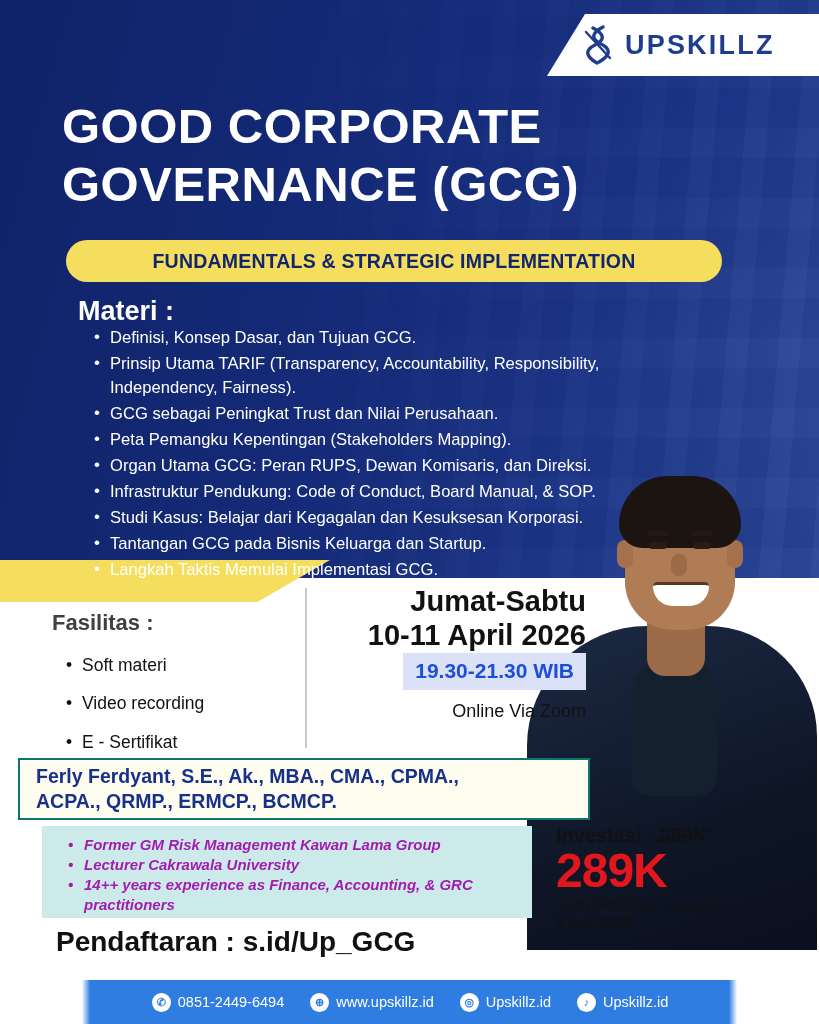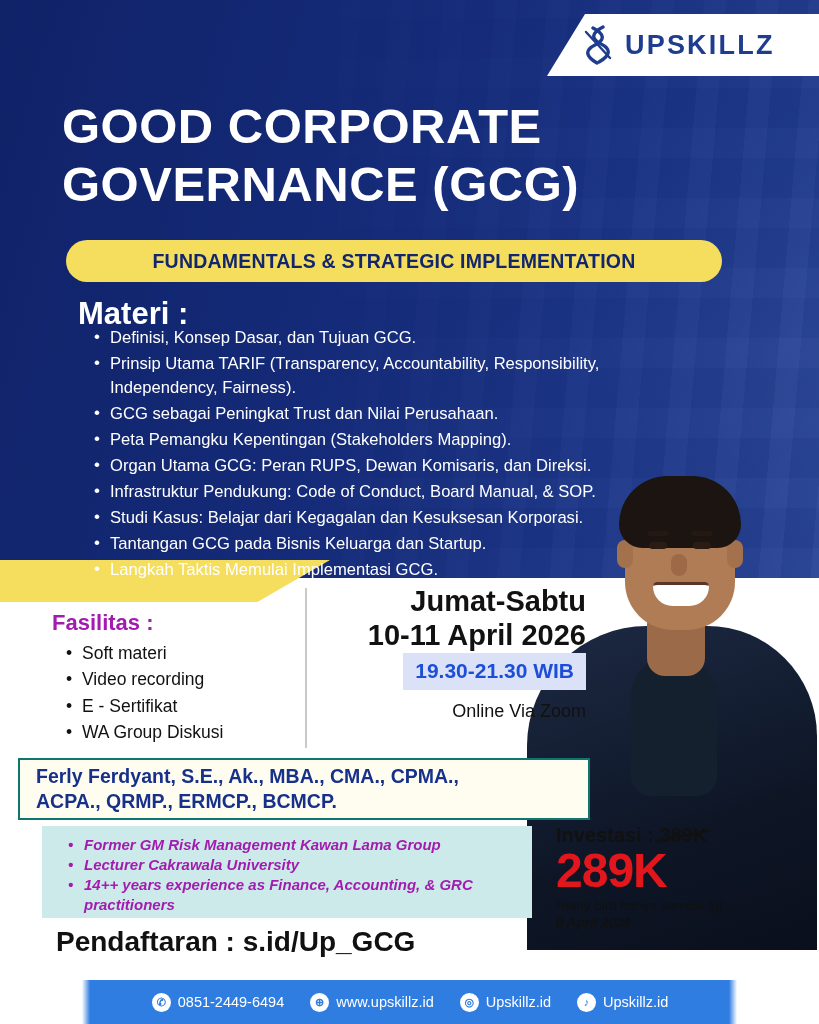--- a/index.html
+++ b/index.html
@@ -67,21 +67,21 @@
     background: #f5dd5d; border-radius: 21px;
     display: flex; align-items: center; justify-content: center;
   }
   .subtitle-band span {
     color: #12266e; font-size: 19.5px; font-weight: bold; letter-spacing: .2px;
   }
 
   
   .materi-head {
     position: absolute; left: 78px; top: 296px;
-    color: #ffffff; font-size: 31px; font-weight: bold;
+    color: #ffffff; font-size: 27px; font-weight: bold;
   }
   .materi-list {
     position: absolute; left: 92px; top: 326px; width: 590px;
     color: #ffffff; font-size: 16.6px; line-height: 1.45;
     list-style: none;
   }
   .materi-list li {
     position: relative; padding-left: 18px; margin-bottom: 2px;
   }
   .materi-list li:before {
@@ -91,28 +91,28 @@
   
   .yellow-strip {
     position: absolute; left: 0; top: 560px; width: 330px; height: 42px;
     background: #f5dd5d;
     clip-path: polygon(0 0, 100% 0, 78% 100%, 0 100%);
   }
 
   
   .fasilitas-head {
     position: absolute; left: 52px; top: 610px;
-    font-size: 22px; font-weight: bold; color: #a21caf;
+    font-size: 22px; font-weight: bold; color: #404040;
   }
   .fasilitas-list {
     position: absolute; left: 64px; top: 640px; width: 240px;
     font-size: 17.5px; line-height: 1.5; color: #111;
     list-style: none;
   }
-  .fasilitas-list li { position: relative; padding-left: 18px; }
+  .fasilitas-list li { position: relative; padding-left: 18px; margin-top: 12px; }
   .fasilitas-list li:before { content: "•"; position: absolute; left: 2px; }
 
   .vdiv {
     position: absolute; left: 305px; top: 588px; width: 2px; height: 160px;
     background: #c9c9c9;
   }
 
   .date-block {
     position: absolute; left: 326px; top: 585px; width: 260px;
     color: #111;

